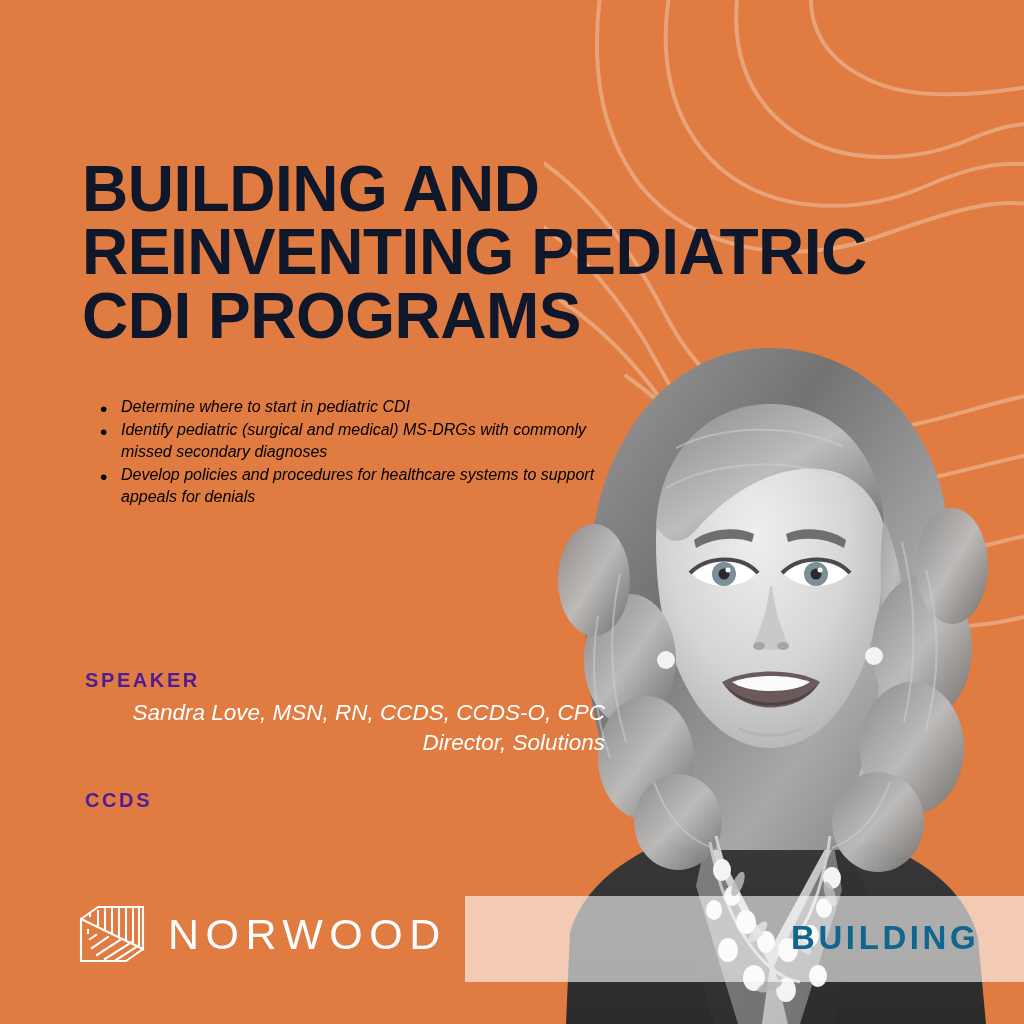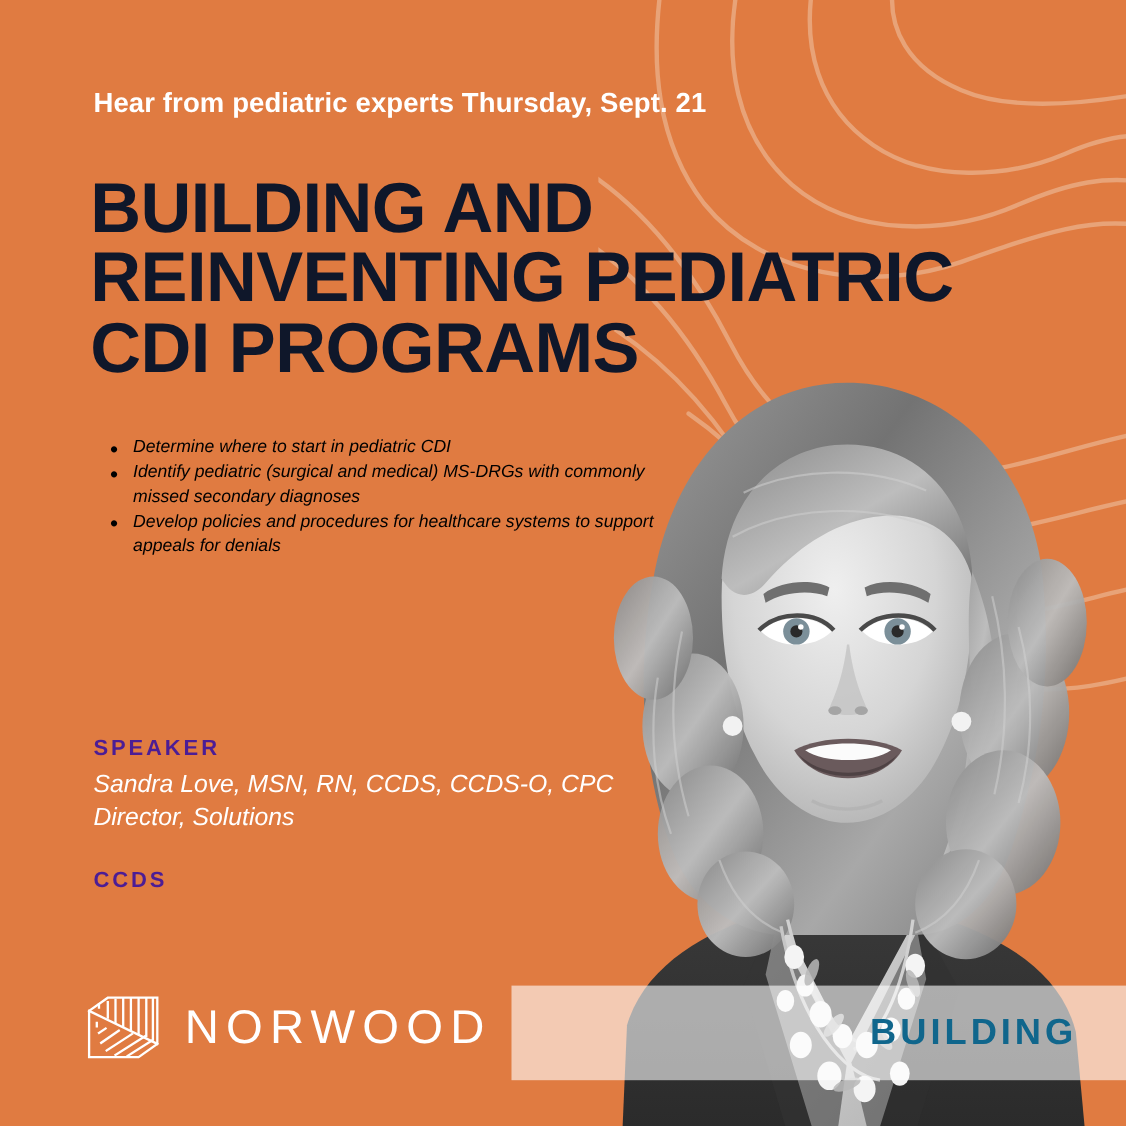--- a/index.html
+++ b/index.html
@@ -89,20 +89,21 @@
     color:#4c1d95;
     letter-spacing:2.6px;
   }
   .block-body {
     position:absolute;
     font-size:22.5px;
     line-height:1.33;
     font-style:italic;
     color:#ffffff;
     width:520px;
+    text-align:right;
   }
 
   #speaker-label { top:669px; left:0; }
   #speaker-body  { top:698px; left:0; }
   #with-label    { top:789px; left:0; }
   #with-body     { top:818px; left:0; }
 
   
   #logo {
     position:absolute;
@@ -296,21 +297,20 @@
         <ellipse cx="360" cy="564" rx="5" ry="13" transform="rotate(-20 360 564)"></ellipse>
         <ellipse cx="300" cy="656" rx="5" ry="13" transform="rotate(70 300 656)"></ellipse>
       </g>
     </g>
   </svg>
 
   <div id="band"></div>
 
   <div id="content">
 
-    <div class="eyebrow">Hear from pediatric experts Thursday, Sept. 21</div>
 
     <h1 class="headline">BUILDING AND REINVENTING PEDIATRIC CDI PROGRAMS</h1>
 
     <ul class="bullets">
       <li>Determine where to start in pediatric CDI</li>
       <li>Identify pediatric (surgical and medical) MS-DRGs with commonly missed secondary diagnoses</li>
       <li>Develop policies and procedures for healthcare systems to support appeals for denials</li>
     </ul>
 
     <div class="block-label" id="speaker-label">SPEAKER</div>

